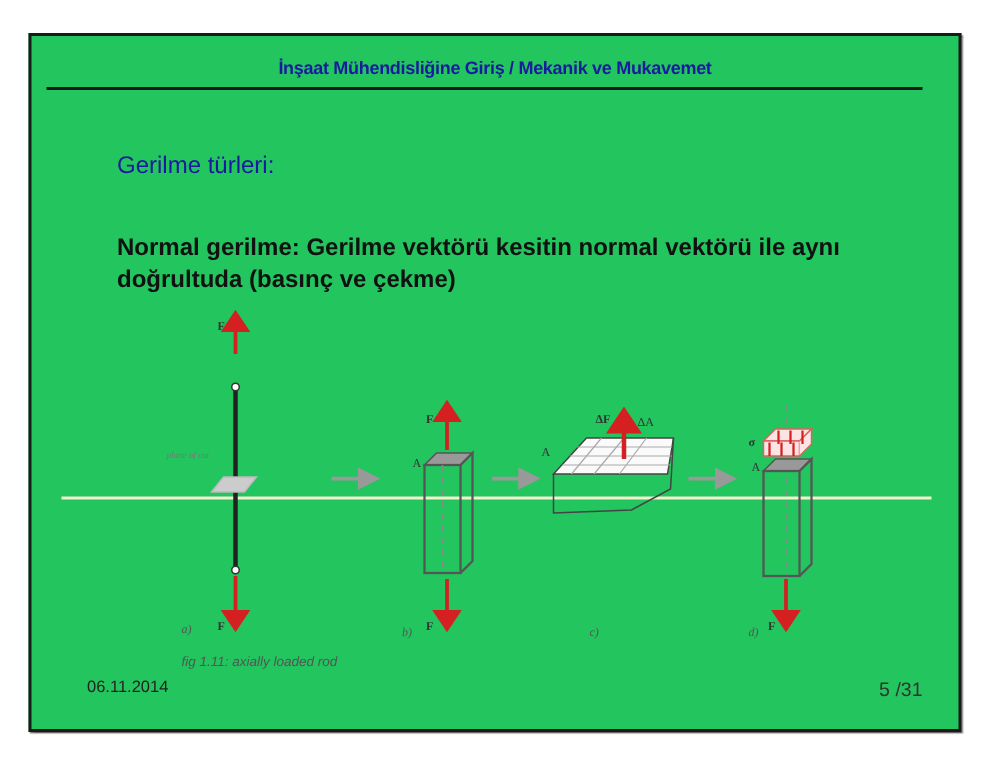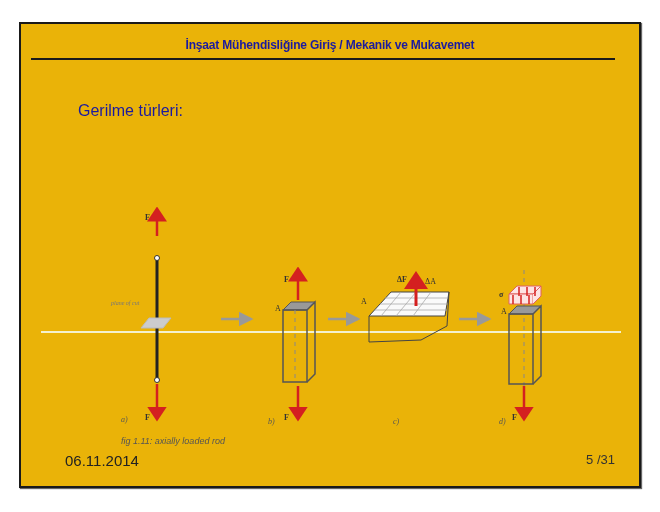--- a/index.html
+++ b/index.html
@@ -1,42 +1,43 @@
 <!DOCTYPE html>
 <html><head>
   <meta charset="utf-8">
   <style>
     html, body { margin: 0; padding: 0; background: #ffffff; }
     body { width: 660px; height: 512px; position: relative; overflow: hidden;
            font-family: "Liberation Sans", sans-serif; }
     .slide-frame { position: absolute; left: 19px; top: 22px; width: 618px; height: 462px;
-                   border: 2px solid #1a1a1a; box-shadow: 1px 1px 1px #666; background: #eab308; }
+                   border: 2px solid #1a1a1a; box-shadow: 1px 1px 1px #666; background: #22c55e; }
     .header-title { position: absolute; left: 0; top: 14px; width: 618px; text-align: center;
                     font-size: 12px; font-weight: bold; color: #1a1aa0; letter-spacing: -0.2px; }
     .header-rule { position: absolute; left: 10px; top: 34px; width: 584px; height: 0;
                    border-top: 2px solid #1a1a1a; }
     .section-heading { position: absolute; left: 57px; top: 78px; font-size: 16px;
                        font-weight: normal; color: #1a1aa0; }
     .body-text { position: absolute; left: 57px; top: 131px; width: 560px; font-size: 16px;
                  font-weight: bold; color: #111; line-height: 21px; }
     .figure { position: absolute; left: 0; top: 0; width: 618px; height: 462px; }
     .fig-caption { position: absolute; left: 100px; top: 412px; font-size: 9px; font-style: italic;
                    color: #555; font-family: "Liberation Sans", sans-serif; text-align: center; }
-    .footer-date { position: absolute; left: 44px; top: 428px; font-size: 15px; color: #222; }
+    .footer-date { position: absolute; left: 37px; top: 428px; font-size: 11px; color: #222; }
     .footer-page { position: absolute; right: 24px; top: 428px; font-size: 13px; color: #333; }
     .svg-label { font-family: "Liberation Serif", serif; }
   </style>
 </head>
 <body>
 
 <div class="slide-frame">
   <div class="header-title">İnşaat Mühendisliğine Giriş / Mekanik ve Mukavemet</div>
   <div class="header-rule"></div>
 
   <div class="section-heading">Gerilme türleri:</div>
+  <div class="body-text">Normal gerilme: Gerilme vektörü kesitin normal vektörü ile aynı doğrultuda (basınç ve çekme)</div>
 
   <svg class="figure" width="618" height="462" viewBox="0 0 618 462">
     <defs>
       <marker id="redHead" markerWidth="6" markerHeight="8" refX="3" refY="4" orient="auto">
         <path d="M0,0 L6,4 L0,8 z" fill="#d42020"></path>
       </marker>
       <marker id="greyHead" markerWidth="6" markerHeight="6" refX="5" refY="3" orient="auto">
         <path d="M0,0 L6,3 L0,6 z" fill="#999"></path>
       </marker>
     </defs>

